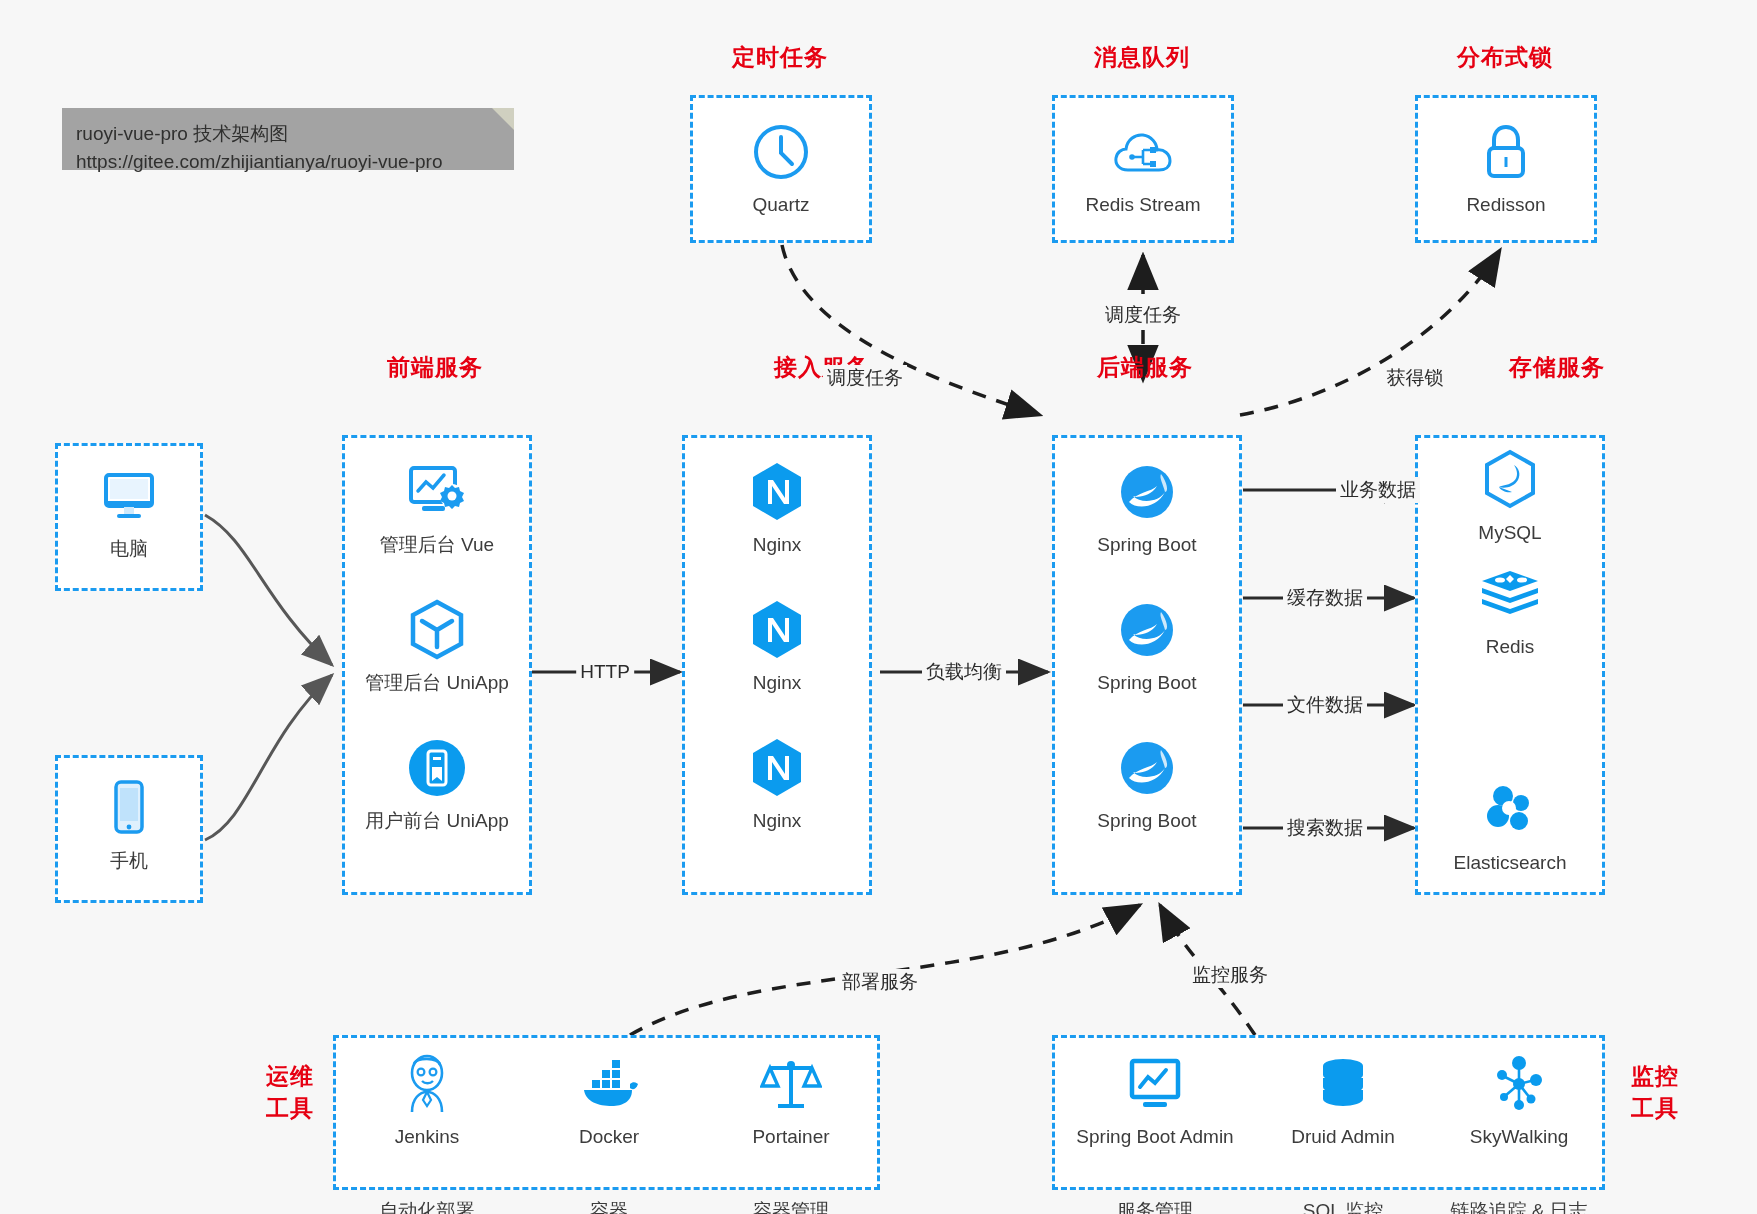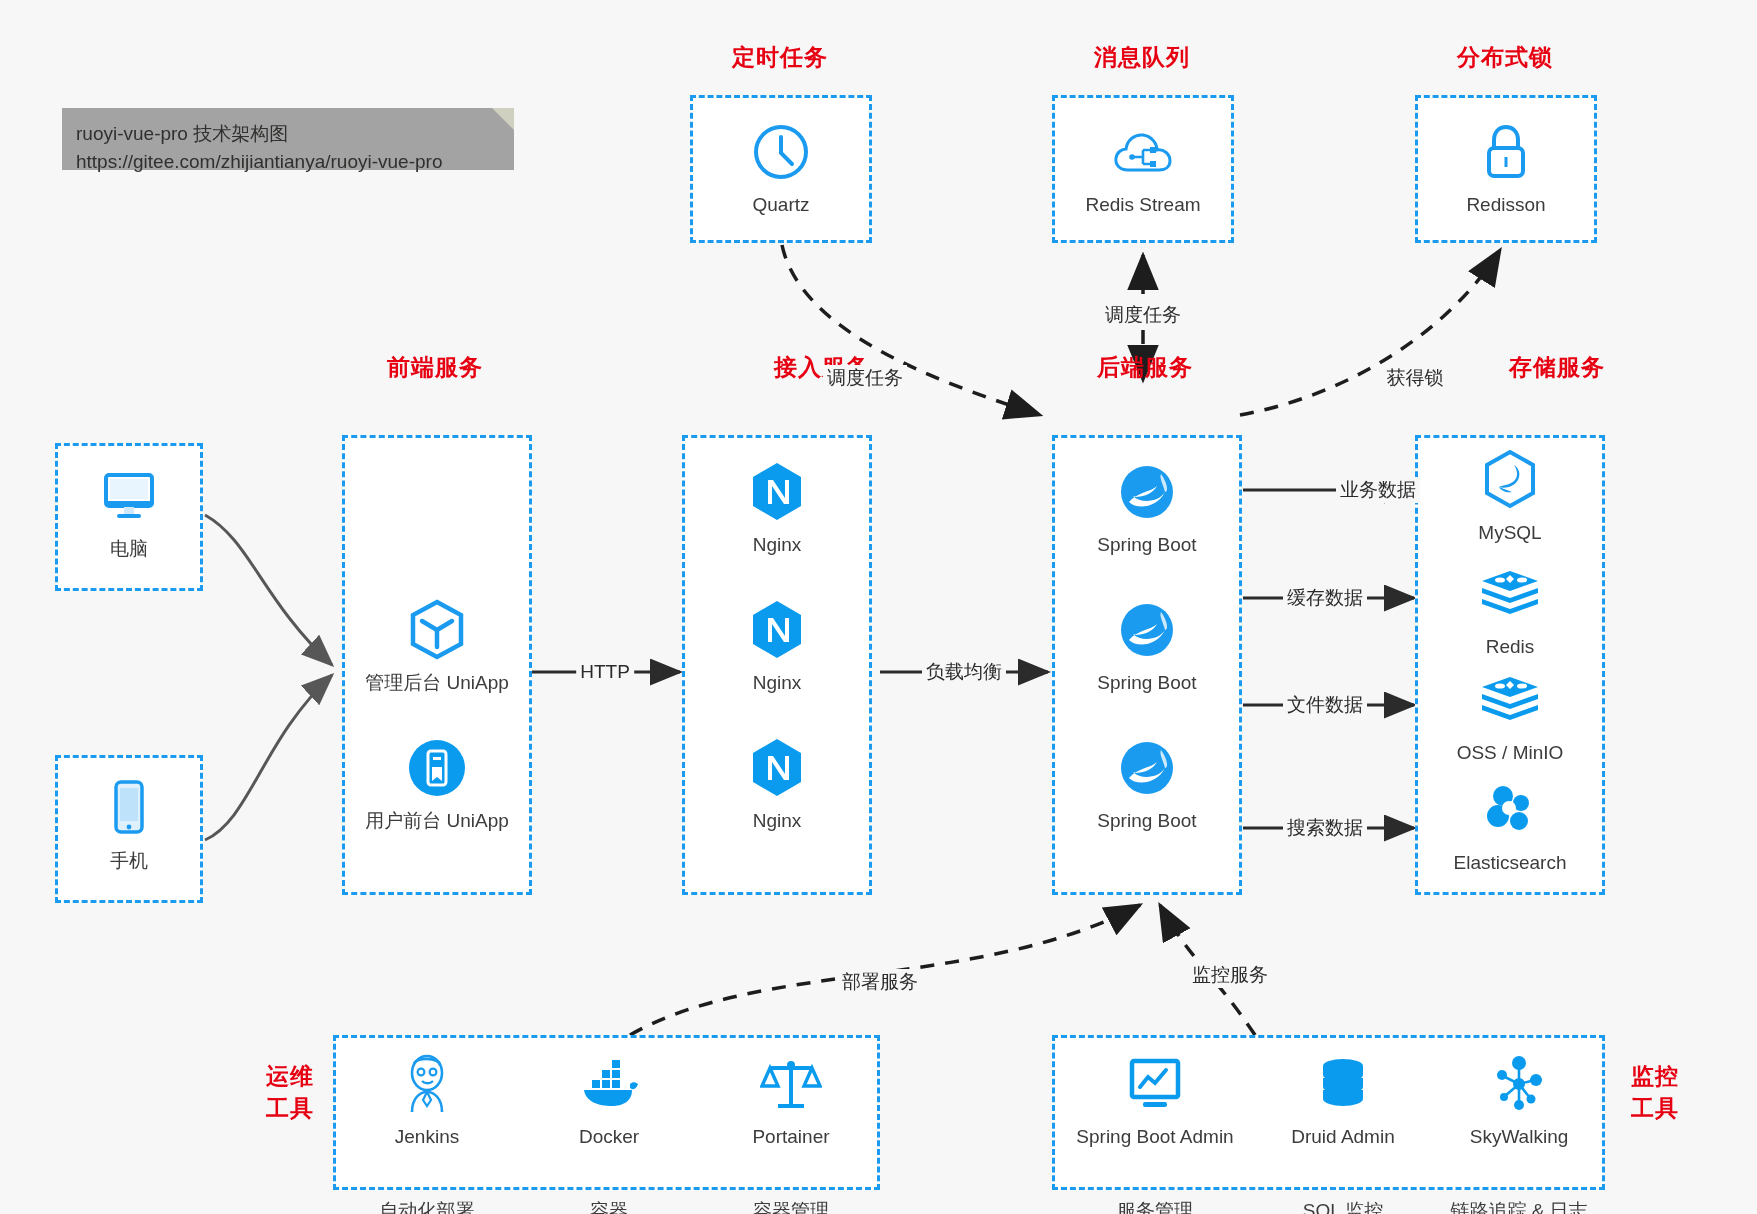--- a/index.html
+++ b/index.html
@@ -225,20 +225,33 @@
           <rect x="11" y="9" width="18" height="33" fill="#bfe2fb"></rect>
           <circle cx="20" cy="48" r="2.4" fill="#1b9bf0"></circle>
         </svg>
       </div>
       <div class="node-label">手机</div>
     </div>
   </div>
 
   <div class="group-title" style="left:340px; top:352px; width:190px;">前端服务</div>
   <div class="group" style="left:342px; top:435px; width:190px; height:460px;">
+    <div class="node" style="top:22px;">
+      <div class="node-icon">
+        <svg width="62" height="56" viewBox="0 0 62 56">
+          <rect x="5" y="4" width="44" height="34" rx="3" fill="none" stroke="#1b9bf0" stroke-width="4"></rect>
+          <path d="M12,27 L20,18 L27,24 L38,11" fill="none" stroke="#1b9bf0" stroke-width="3.5" stroke-linecap="round"></path>
+          <rect x="16" y="42" width="23" height="5" rx="2" fill="#1b9bf0"></rect>
+          <circle cx="46" cy="32" r="12" fill="#ffffff"></circle>
+          <path d="M46,21 l3,3 4,-1 1,4 4,2 -2,4 2,4 -4,2 -1,4 -4,-1 -3,3 -3,-3 -4,1 -1,-4 -4,-2 2,-4 -2,-4 4,-2 1,-4 4,1 z" fill="#1b9bf0"></path>
+          <circle cx="46" cy="32" r="4.5" fill="#ffffff"></circle>
+        </svg>
+      </div>
+      <div class="node-label">管理后台 Vue</div>
+    </div>
     <div class="node" style="top:160px;">
       <div class="node-icon">
         <svg width="58" height="62" viewBox="0 0 58 62">
           <path d="M29,3 L53,16 L53,45 L29,58 L5,45 L5,16 Z" fill="none" stroke="#1b9bf0" stroke-width="4.5"></path>
           <path d="M29,31 L29,48 M29,31 L14,22 M29,31 L44,22" fill="none" stroke="#1b9bf0" stroke-width="4.5" stroke-linecap="round"></path>
         </svg>
       </div>
       <div class="node-label">管理后台 UniApp</div>
     </div>
     <div class="node" style="top:298px;">
@@ -336,33 +349,20 @@
         <svg width="64" height="52" viewBox="0 0 64 52">
           <path d="M32,3 L60,13 L32,23 L4,13 Z" fill="#0b9bee"></path>
           <path d="M4,20 L32,30 L60,20 L60,25 L32,35 L4,25 Z" fill="#0b9bee"></path>
           <path d="M4,31 L32,41 L60,31 L60,36 L32,46 L4,36 Z" fill="#0b9bee"></path>
           <ellipse cx="22" cy="12" rx="5" ry="2.6" fill="#ffffff"></ellipse>
           <ellipse cx="44" cy="12" rx="5" ry="2.6" fill="#ffffff"></ellipse>
           <path d="M32,7 L36,11 L32,15 L28,11 Z" fill="#ffffff"></path>
         </svg>
       </div>
       <div class="node-label">Redis</div>
-    </div>
-    <div class="node" style="top:230px;">
-      <div class="node-icon">
-        <svg width="64" height="52" viewBox="0 0 64 52">
-          <path d="M32,3 L60,13 L32,23 L4,13 Z" fill="#0b9bee"></path>
-          <path d="M4,20 L32,30 L60,20 L60,25 L32,35 L4,25 Z" fill="#0b9bee"></path>
-          <path d="M4,31 L32,41 L60,31 L60,36 L32,46 L4,36 Z" fill="#0b9bee"></path>
-          <ellipse cx="22" cy="12" rx="5" ry="2.6" fill="#ffffff"></ellipse>
-          <ellipse cx="44" cy="12" rx="5" ry="2.6" fill="#ffffff"></ellipse>
-          <path d="M32,7 L36,11 L32,15 L28,11 Z" fill="#ffffff"></path>
-        </svg>
-      </div>
-      <div class="node-label">OSS / MinIO</div>
     </div>
     <div class="node" style="top:340px;">
       <div class="node-icon">
         <svg width="58" height="54" viewBox="0 0 58 54">
           <circle cx="22" cy="13" r="10" fill="#0b9bee"></circle>
           <circle cx="40" cy="20" r="8" fill="#0b9bee"></circle>
           <circle cx="17" cy="33" r="11" fill="#0b9bee"></circle>
           <circle cx="38" cy="38" r="9" fill="#0b9bee"></circle>
           <circle cx="28" cy="25" r="7" fill="#ffffff"></circle>
         </svg>

